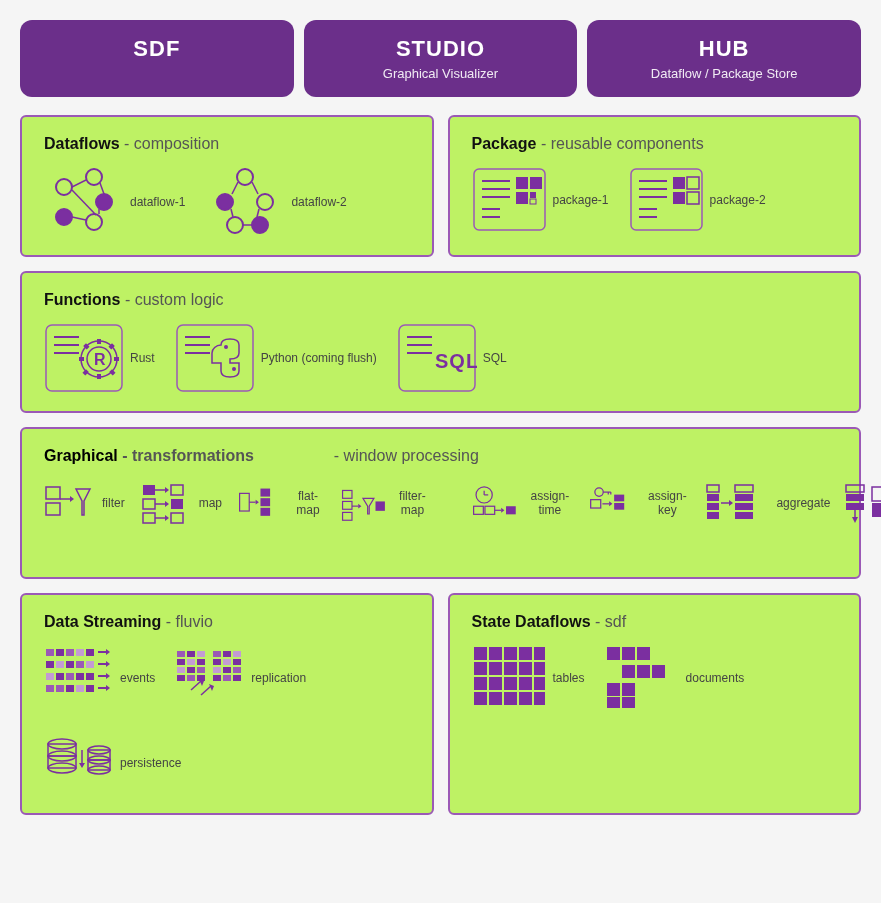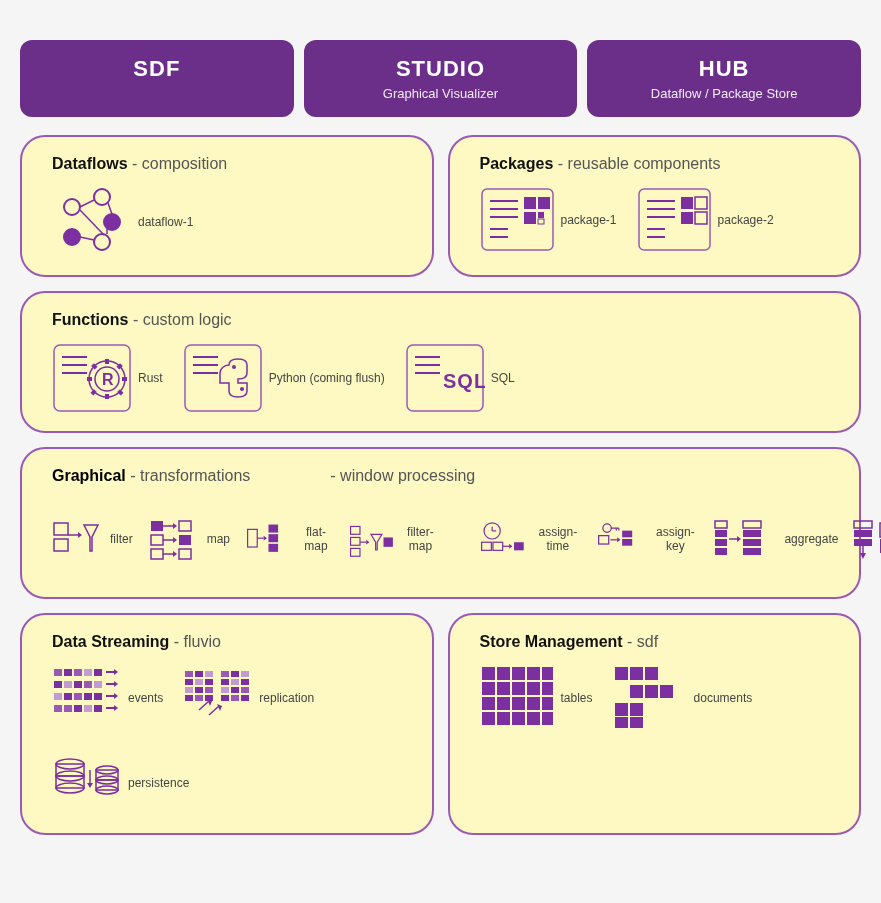--- a/index.html
+++ b/index.html
@@ -15,21 +15,20 @@
       background: #f5f5f5;
       max-width: 841px;
       margin: 0 auto;
     }
 
     
     .header-section {
       display: flex;
       gap: 10px;
       margin-bottom: 18px;
-      margin-top: 20px;
     }
     .header-card {
       flex: 1;
       background: #6b2f8a;
       border-radius: 12px;
       padding: 16px 10px;
       text-align: center;
       color: white;
     }
     .header-card .title {
@@ -38,24 +37,24 @@
       letter-spacing: 1px;
       margin-bottom: 4px;
     }
     .header-card .subtitle {
       font-size: 13px;
       opacity: 0.9;
     }
 
     
     .section-card {
-      background: #fef9c3;
+      background: #bef264;
       border: 2px solid #ddd;
-      border-radius: 25px;
-      padding: 18px 30px;
+      border-radius: 6px;
+      padding: 18px 22px;
       margin-bottom: 14px;
     }
     .section-title {
       font-size: 16px;
       font-weight: 700;
       color: #333;
       margin-bottom: 14px;
     }
     .section-title span.bold {
       font-weight: 800;
@@ -92,21 +91,21 @@
     .icon-item .label {
       font-size: 12px;
       color: #444;
       text-align: center;
     }
 
     
     .operators-grid {
       display: flex;
       gap: 10px;
-      align-items: center;
+      align-items: flex-start;
     }
     .operators-left {
       display: flex;
       gap: 16px;
       align-items: flex-end;
       flex: 1;
     }
     .operators-divider {
       width: 1px;
       background: #ccc;
@@ -188,26 +187,41 @@
 
             <line x1="28" y1="20" x2="42" y2="13" stroke="#7b2fa0" stroke-width="1.5"></line>
             <line x1="56" y1="16" x2="60" y2="27" stroke="#7b2fa0" stroke-width="1.5"></line>
             <line x1="28" y1="23" x2="52" y2="48" stroke="#7b2fa0" stroke-width="1.5"></line>
             <line x1="28" y1="50" x2="42" y2="53" stroke="#7b2fa0" stroke-width="1.5"></line>
             <line x1="55" y1="42" x2="55" y2="47" stroke="#7b2fa0" stroke-width="1.5"></line>
           </svg>
           <span class="label">dataflow-1</span>
         </div>
 
+        <div class="icon-item">
+          <svg width="80" height="70" viewBox="0 0 80 70">
+            <circle cx="40" cy="10" r="8" fill="none" stroke="#7b2fa0" stroke-width="2"></circle>
+            <circle cx="20" cy="35" r="8" fill="#7b2fa0" stroke="#7b2fa0" stroke-width="2"></circle>
+            <circle cx="60" cy="35" r="8" fill="none" stroke="#7b2fa0" stroke-width="2"></circle>
+            <circle cx="30" cy="58" r="8" fill="none" stroke="#7b2fa0" stroke-width="2"></circle>
+            <circle cx="55" cy="58" r="8" fill="#7b2fa0" stroke="#7b2fa0" stroke-width="2"></circle>
+            <line x1="33" y1="15" x2="27" y2="27" stroke="#7b2fa0" stroke-width="1.5"></line>
+            <line x1="47" y1="15" x2="53" y2="27" stroke="#7b2fa0" stroke-width="1.5"></line>
+            <line x1="26" y1="42" x2="28" y2="50" stroke="#7b2fa0" stroke-width="1.5"></line>
+            <line x1="54" y1="42" x2="52" y2="50" stroke="#7b2fa0" stroke-width="1.5"></line>
+            <line x1="38" y1="58" x2="47" y2="58" stroke="#7b2fa0" stroke-width="1.5"></line>
+          </svg>
+          <span class="label">dataflow-2</span>
+        </div>
       </div>
     </div>
 
     <div class="section-card purple-border">
       <div class="section-title">
-        <span class="bold">Packages</span><span class="light"> - reusable components</span>
+        <span class="bold">Package</span><span class="light"> - reusable components</span>
       </div>
       <div class="items-row">
 
         <div class="icon-item">
           <svg width="75" height="65" viewBox="0 0 75 65">
             <rect x="2" y="2" width="71" height="61" rx="5" fill="none" stroke="#9b59b6" stroke-width="1.5"></rect>
 
             <line x1="10" y1="14" x2="38" y2="14" stroke="#7b2fa0" stroke-width="2"></line>
             <line x1="10" y1="22" x2="38" y2="22" stroke="#7b2fa0" stroke-width="2"></line>
             <line x1="10" y1="30" x2="38" y2="30" stroke="#7b2fa0" stroke-width="2"></line>
@@ -295,21 +309,21 @@
           <text x="38" y="45" font-size="20" font-weight="900" fill="#7b2fa0" font-family="Arial" letter-spacing="1">SQL</text>
         </svg>
         <span class="label">SQL</span>
       </div>
     </div>
   </div>
 
   <div class="section-card purple-border" style="margin-bottom:14px;">
     <div class="ops-title-row">
       <div>
-        <span class="bold" style="font-size:16px;font-weight:800;">Graphical</span><span class="light" style="font-size:16px;font-weight:400;color:#555;"> - transformations</span>
+        <span class="bold" style="font-size:16px;font-weight:800;">Graphical</span><span class="light" style="font-size:16px;font-weight:700;color:#555;"> - transformations</span>
       </div>
       <div>
         <span class="light" style="font-size:16px;font-weight:400;color:#555;"> - window processing</span>
       </div>
     </div>
     <div class="operators-grid">
       <div class="operators-left">
 
         <div class="icon-item">
           <svg width="52" height="48" viewBox="0 0 52 48">
@@ -553,21 +567,21 @@
             <rect x="44" y="30" width="22" height="10" fill="none" stroke="#7b2fa0" stroke-width="1.5"></rect>
             <ellipse cx="55" cy="40" rx="11" ry="4" fill="none" stroke="#7b2fa0" stroke-width="1.5"></ellipse>
           </svg>
           <span class="label">persistence</span>
         </div>
       </div>
     </div>
 
     <div class="section-card purple-border">
       <div class="section-title">
-        <span class="bold">Store Management</span><span class="light">  - sdf</span>
+        <span class="bold">State Dataflows</span><span class="light">  - sdf</span>
       </div>
       <div class="items-row">
 
         <div class="icon-item">
           <svg width="75" height="65" viewBox="0 0 75 65">
 
             <rect x="2" y="2" width="13" height="13" fill="#7b2fa0"></rect>
             <rect x="17" y="2" width="13" height="13" fill="#7b2fa0"></rect>
             <rect x="32" y="2" width="13" height="13" fill="#7b2fa0"></rect>
             <rect x="47" y="2" width="13" height="13" fill="#7b2fa0"></rect>

